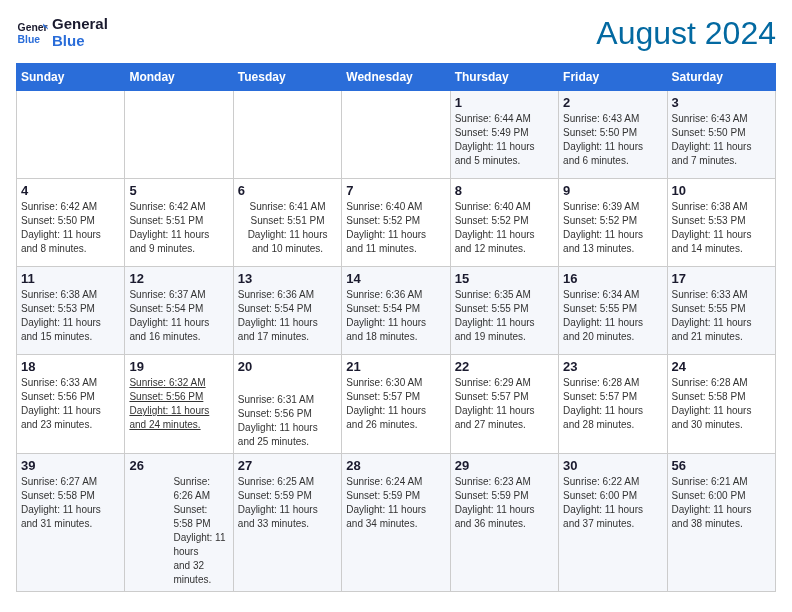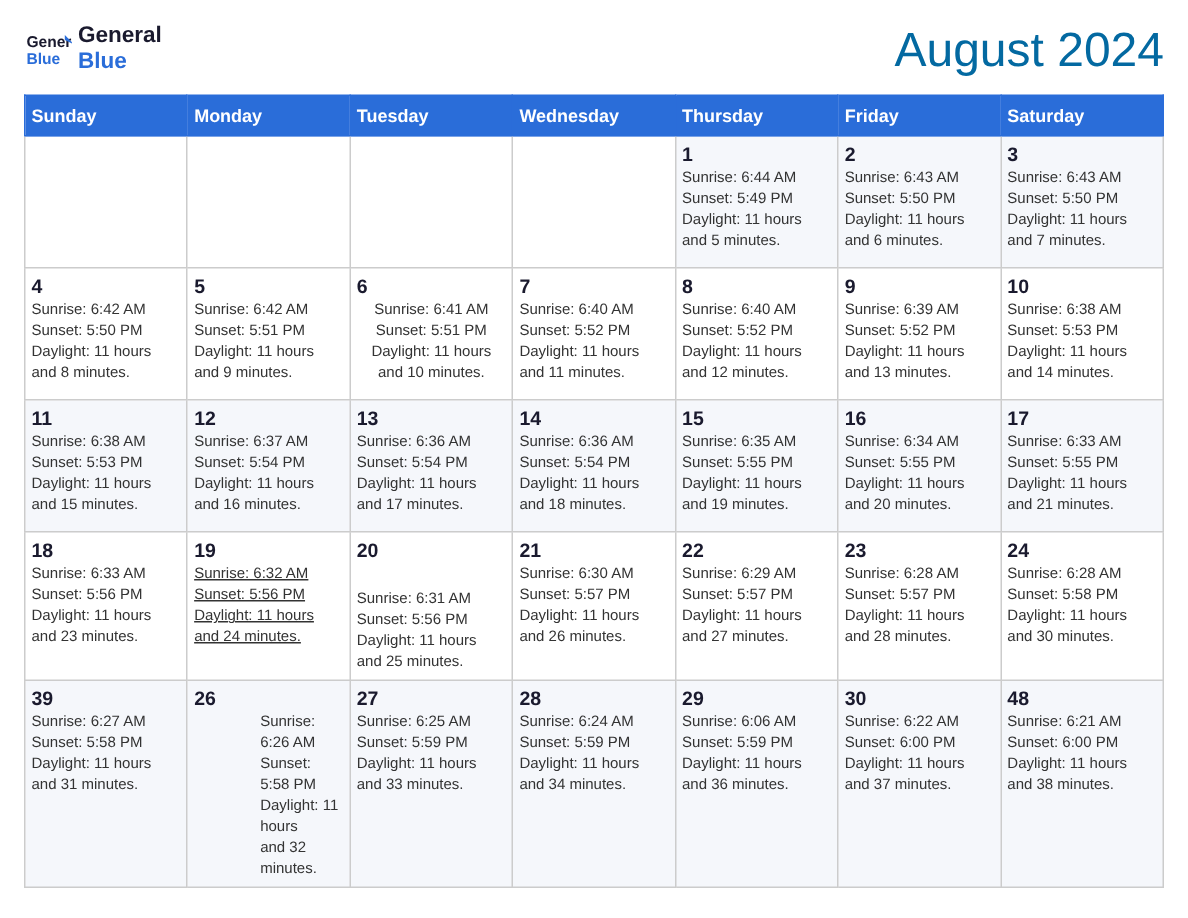--- a/index.html
+++ b/index.html
@@ -317,34 +317,34 @@
         </td>
         <td>
           <div class="day-num">28</div>
           <div class="day-info" style="white-space: pre-line;">Sunrise: 6:24 AM
 Sunset: 5:59 PM
 Daylight: 11 hours
 and 34 minutes.</div>
         </td>
         <td>
           <div class="day-num">29</div>
-          <div class="day-info" style="white-space: pre-line;">Sunrise: 6:06 AM
+          <div class="day-info" style="white-space: pre-line;">Sunrise: 6:23 AM
 Sunset: 5:59 PM
 Daylight: 11 hours
 and 36 minutes.</div>
         </td>
         <td>
           <div class="day-num">30</div>
           <div class="day-info" style="white-space: pre-line;">Sunrise: 6:22 AM
 Sunset: 6:00 PM
 Daylight: 11 hours
 and 37 minutes.</div>
         </td>
         <td>
-          <div class="day-num">48</div>
+          <div class="day-num">56</div>
           <div class="day-info" style="white-space: pre-line;">Sunrise: 6:21 AM
 Sunset: 6:00 PM
 Daylight: 11 hours
 and 38 minutes.</div>
         </td>
       </tr>
     </tbody>
 </table>
 
 </body></html>

